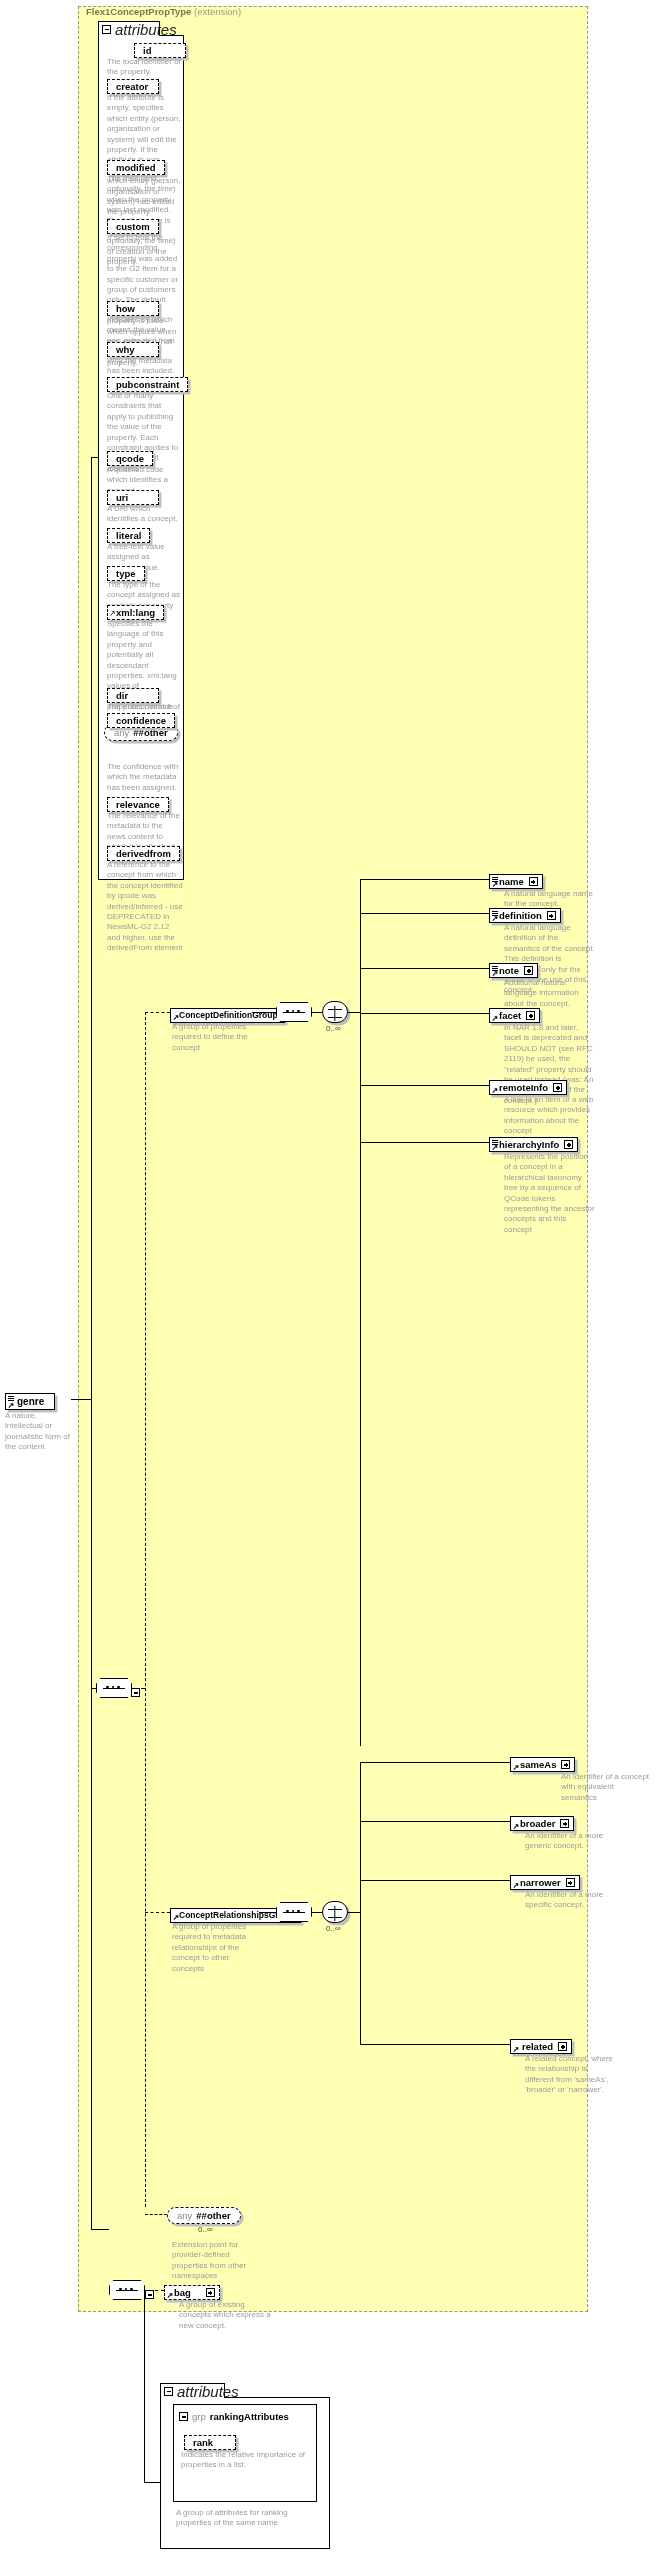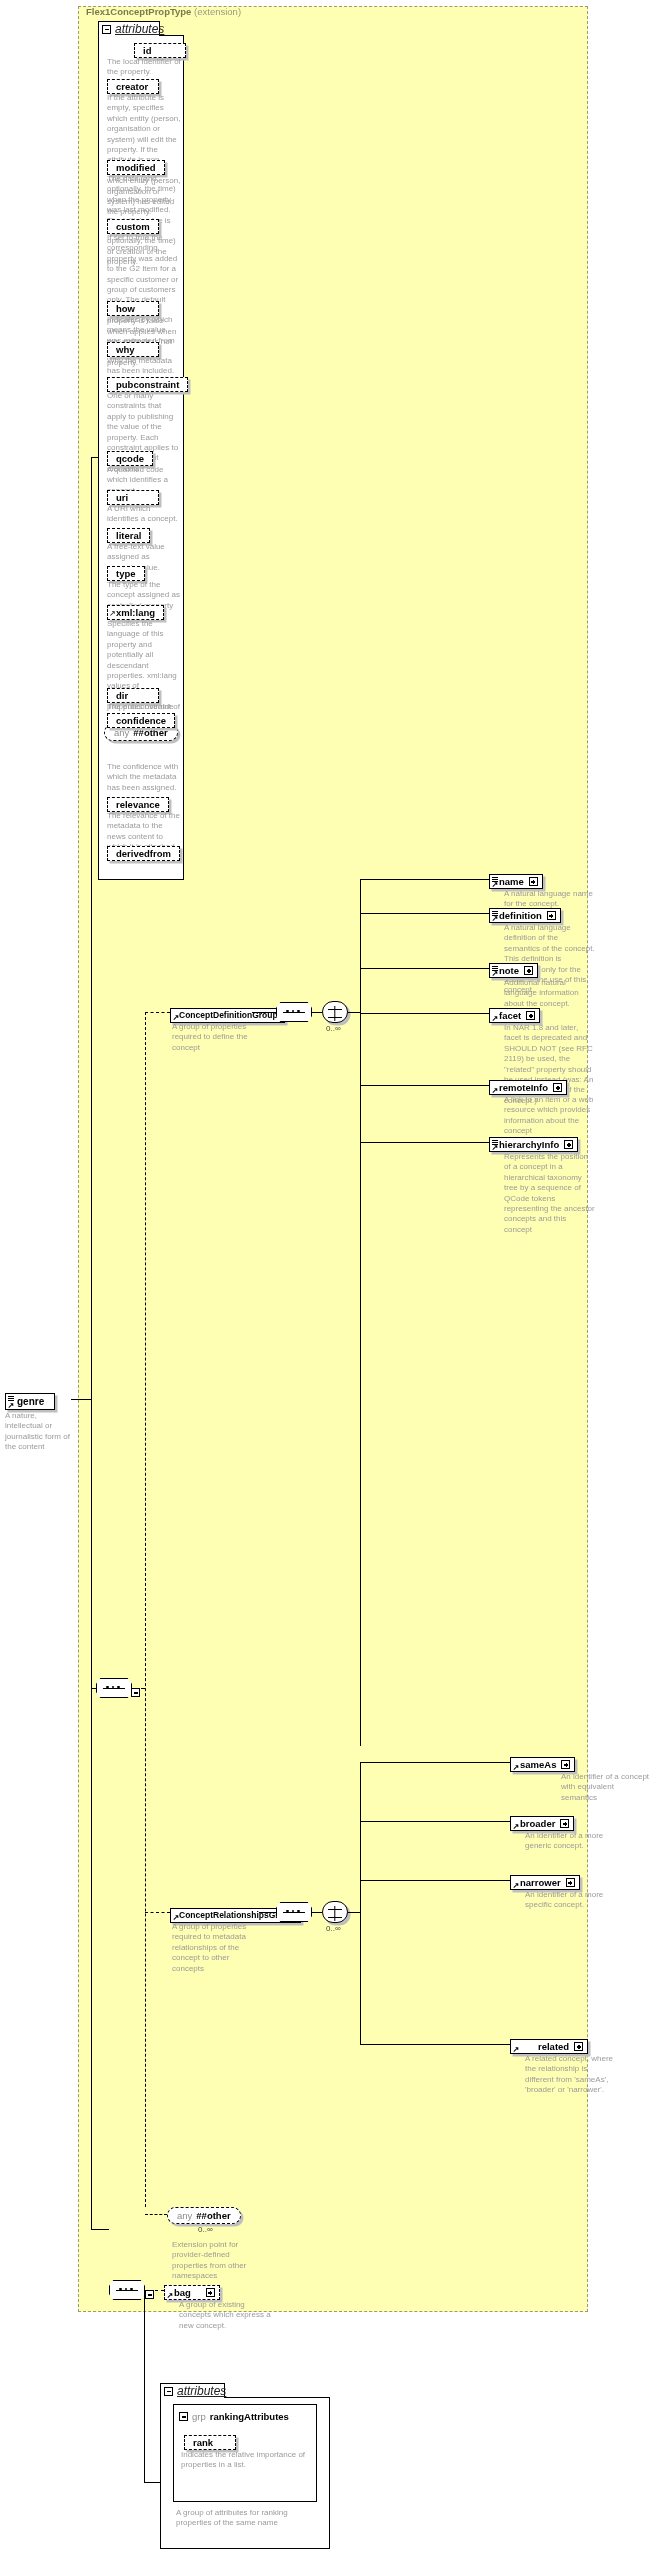--- a/index.html
+++ b/index.html
@@ -46,25 +46,24 @@
     border-bottom: none;
     background: #ffffff;
     height: 15px;
     display: flex;
     align-items: center;
     padding: 0 5px 0 3px;
     gap: 4px;
     z-index: 3;
   }
   .attr-tab .lbl {
-    font-size: 12px;
+    font-size: 15px;
     font-style: italic;
     color: #222;
     white-space: nowrap;
-    text-decoration: underline;
   }
   .minus-box, .plus-box {
     width: 9px; height: 9px;
     border: 1.2px solid #000;
     background: #fff;
     position: relative;
     flex: 0 0 auto;
     display: inline-block;
   }
   .minus-box::before, .plus-box::before {
@@ -337,20 +336,21 @@
   <div class="desc" style="left:107px; top:762px; width:74px;">The confidence with which the metadata has been assigned.</div>
 
   <div class="node" style="left:107px; top:794px;">
     <span class="chip">relevance</span>
   </div>
   <div class="desc" style="left:107px; top:811px; width:74px;">The relevance of the metadata to the news content to which it is attached.</div>
 
   <div class="node" style="left:107px; top:843px;">
     <span class="chip">derivedfrom</span>
   </div>
+  <div class="desc" style="left:107px; top:860px; width:76px;">A reference to the concept from which the concept identified by qcode was derived/inferred - use DEPRECATED in NewsML-G2 2.12 and higher, use the derivedFrom element</div>
 
   <div class="node" style="left:5px; top:1391px;">
     <span class="rootchip">
       <span class="mk-lines">
           <i></i>
           <i></i>
           <i></i>
         </span>
       <span class="mk-arrow">↗</span>
       <span style="margin-left:2px;">genre</span>
@@ -556,21 +556,21 @@
       <span style="margin-left:2px;">narrower</span>
       <span class="plus-box"></span>
     </span>
   </div>
   <div class="desc" style="left:525px; top:1890px; width:90px;">An identifier of a more specific concept.</div>
 
   <div class="ln h" style="left:360px; top:2044px; width:150px;"></div>
   <div class="node" style="left:510px; top:2036px;">
     <span class="chip solid">
       <span class="mk-arrow">↗</span>
-      <span style="margin-left:20px;">related</span>
+      <span style="margin-left:4px;">related</span>
       <span class="plus-box"></span>
     </span>
   </div>
   <div class="desc" style="left:525px; top:2054px; width:92px;">A related concept, where the relationship is different from 'sameAs', 'broader' or 'narrower'.</div>
 
   <div class="ln dash-h" style="left:145px; top:2214px; width:22px;"></div>
   <div class="node" style="left:167px; top:2205px;">
     <span class="anybox">
       <span class="any">any</span>
       <span class="oth">##other</span>

